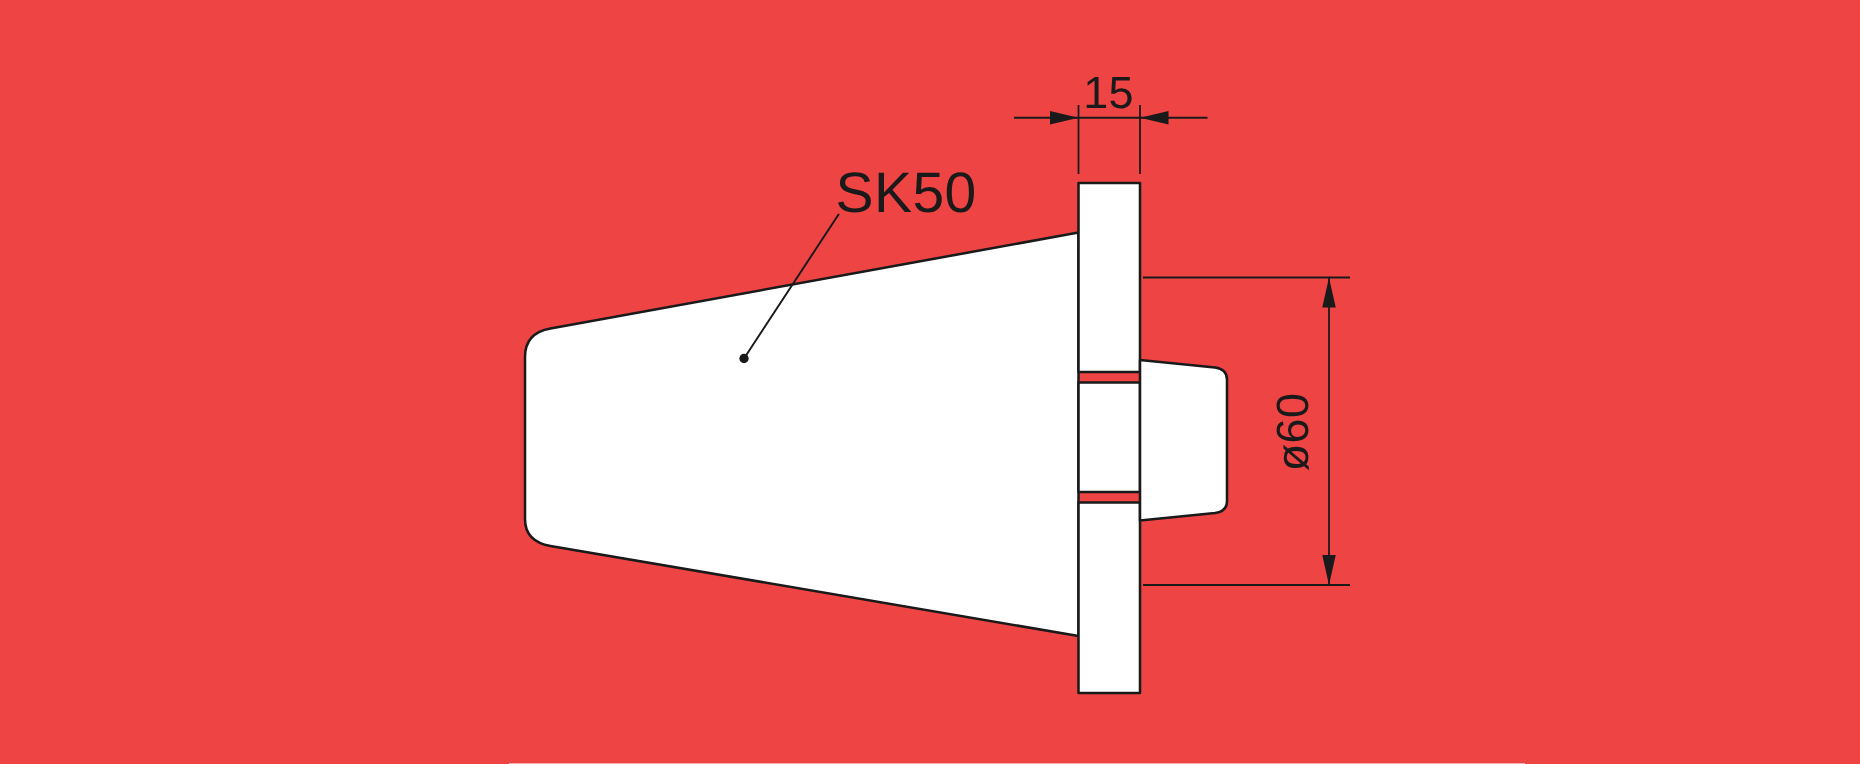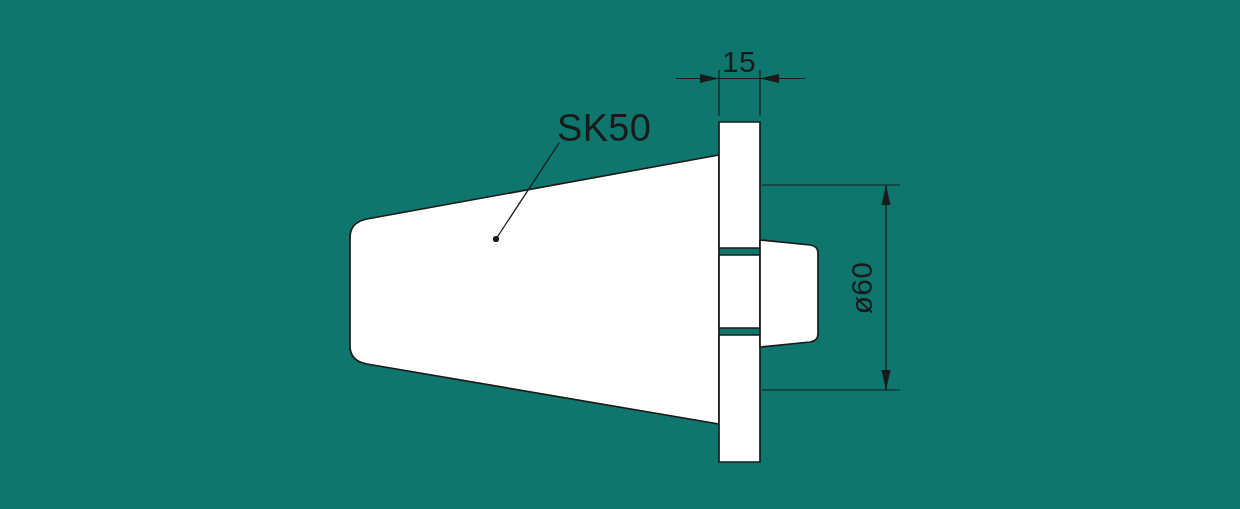--- a/index.html
+++ b/index.html
@@ -11,21 +11,21 @@
   body {
     width: 1240px;
     height: 509px;
     font-family: "Liberation Sans", sans-serif;
     overflow: hidden;
   }
   #drawing-root {
     position: relative;
     width: 1240px;
     height: 509px;
-    background: #0f766e;
+    background: #ef4444;
   }
   #technical-drawing-svg {
     display: block;
     width: 1240px;
     height: 509px;
   }
   .outline {
     fill: #ffffff;
     stroke: #1a1a1a;
     stroke-width: 1.7;

